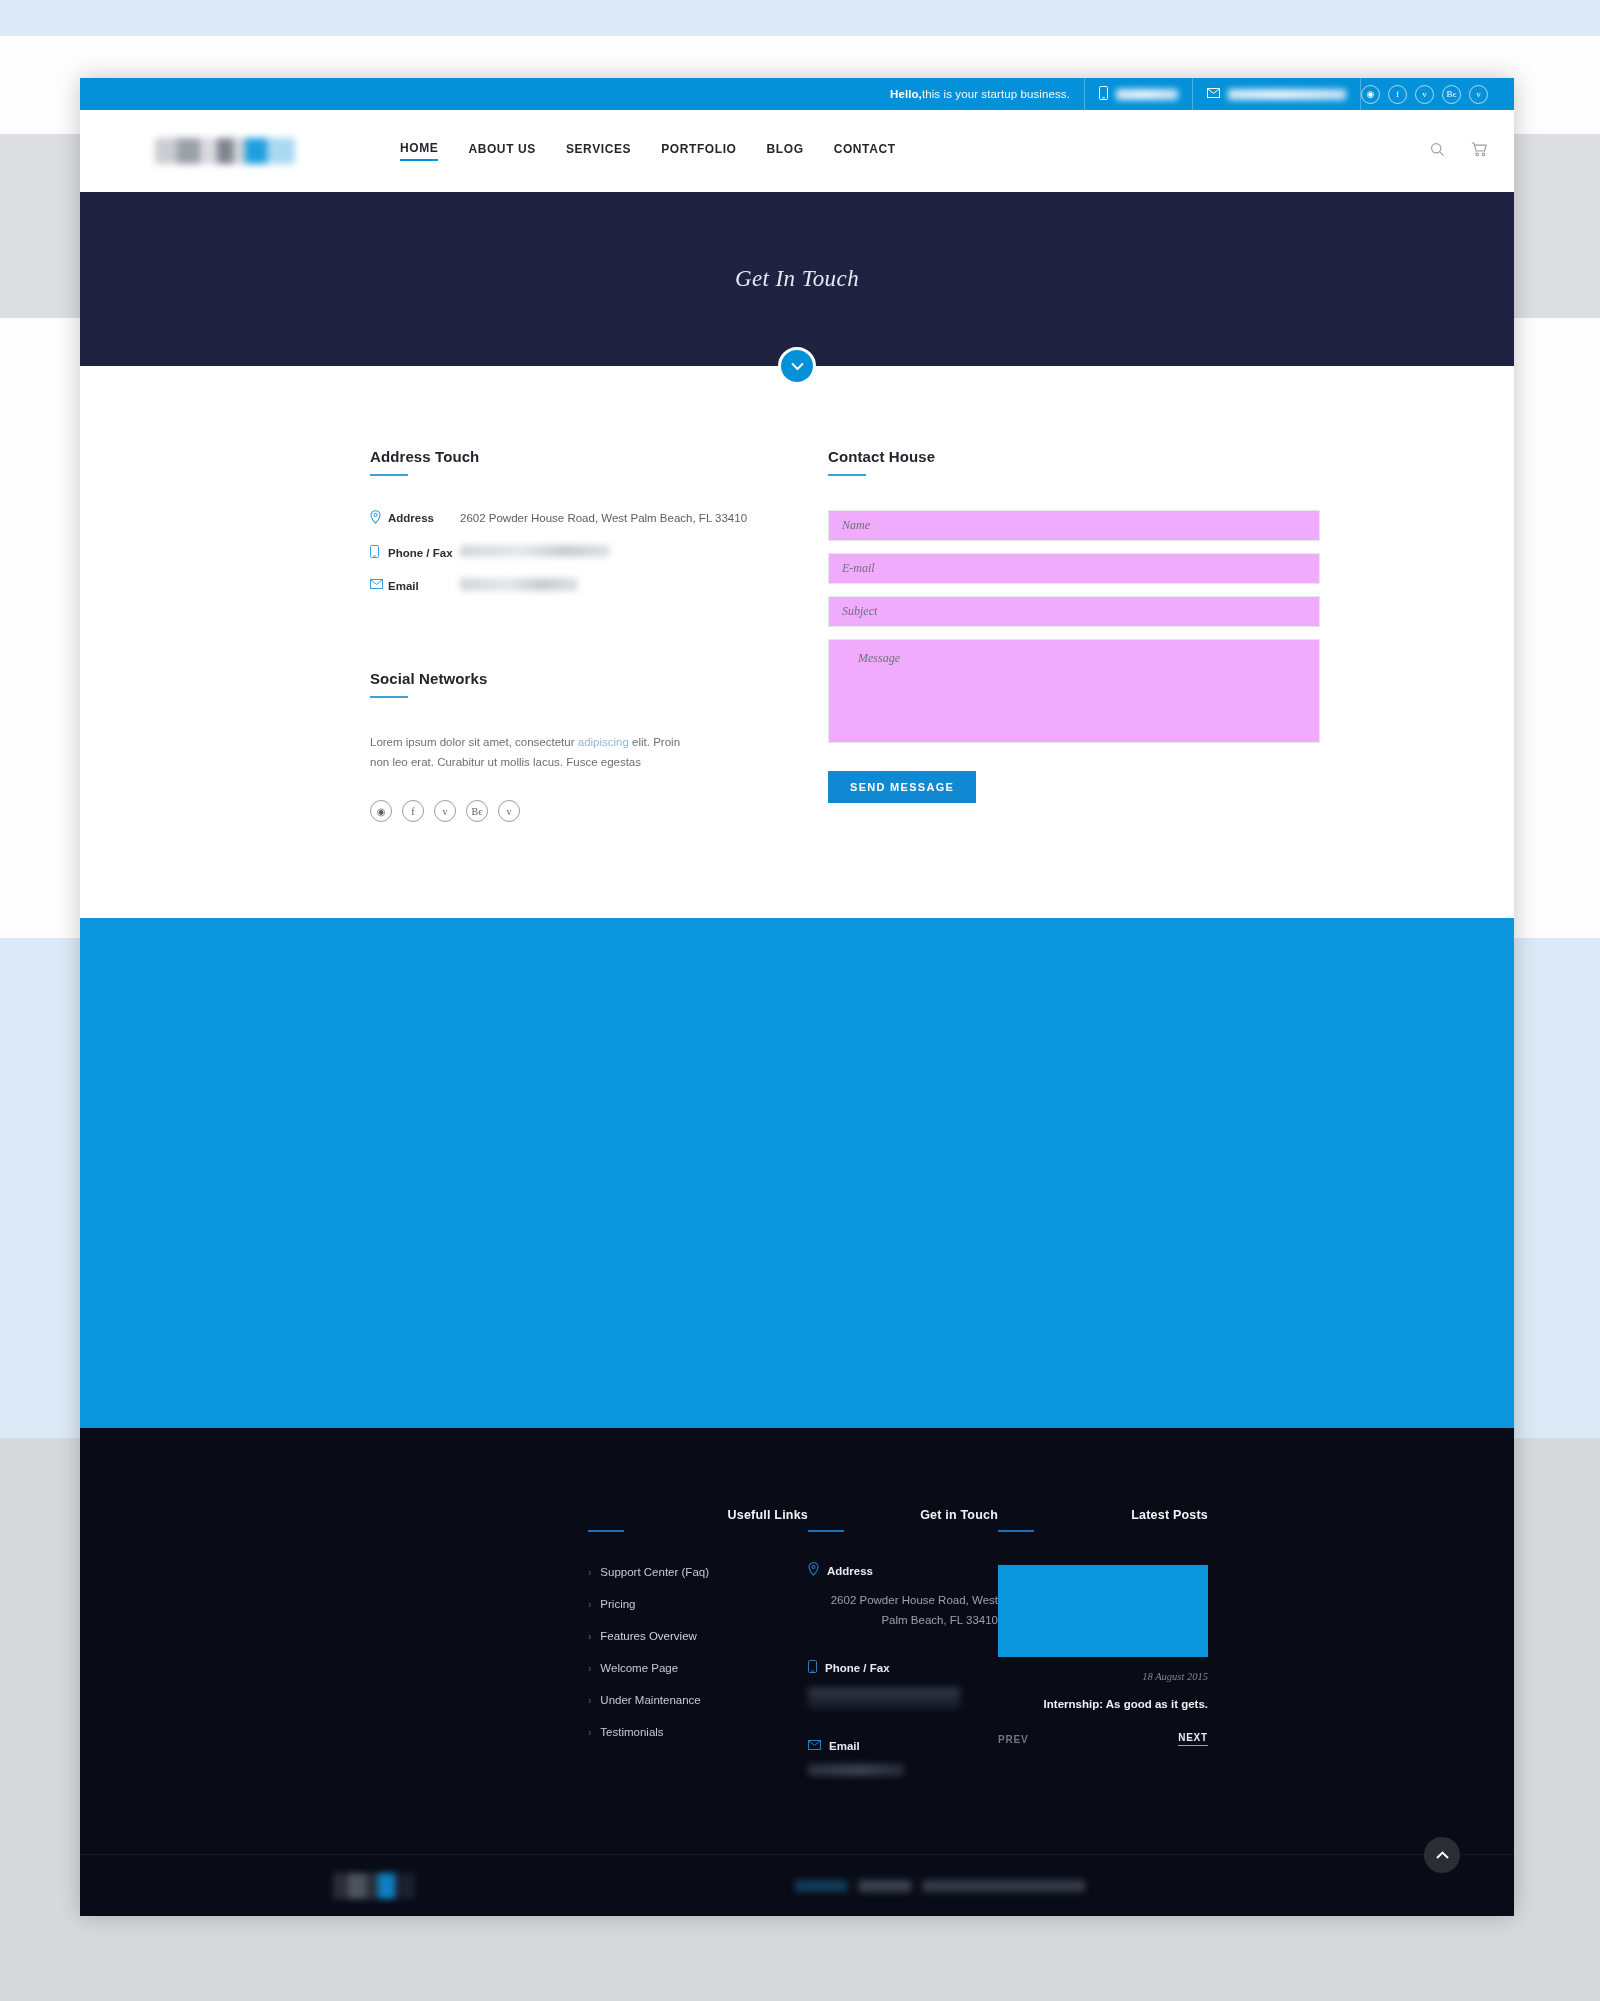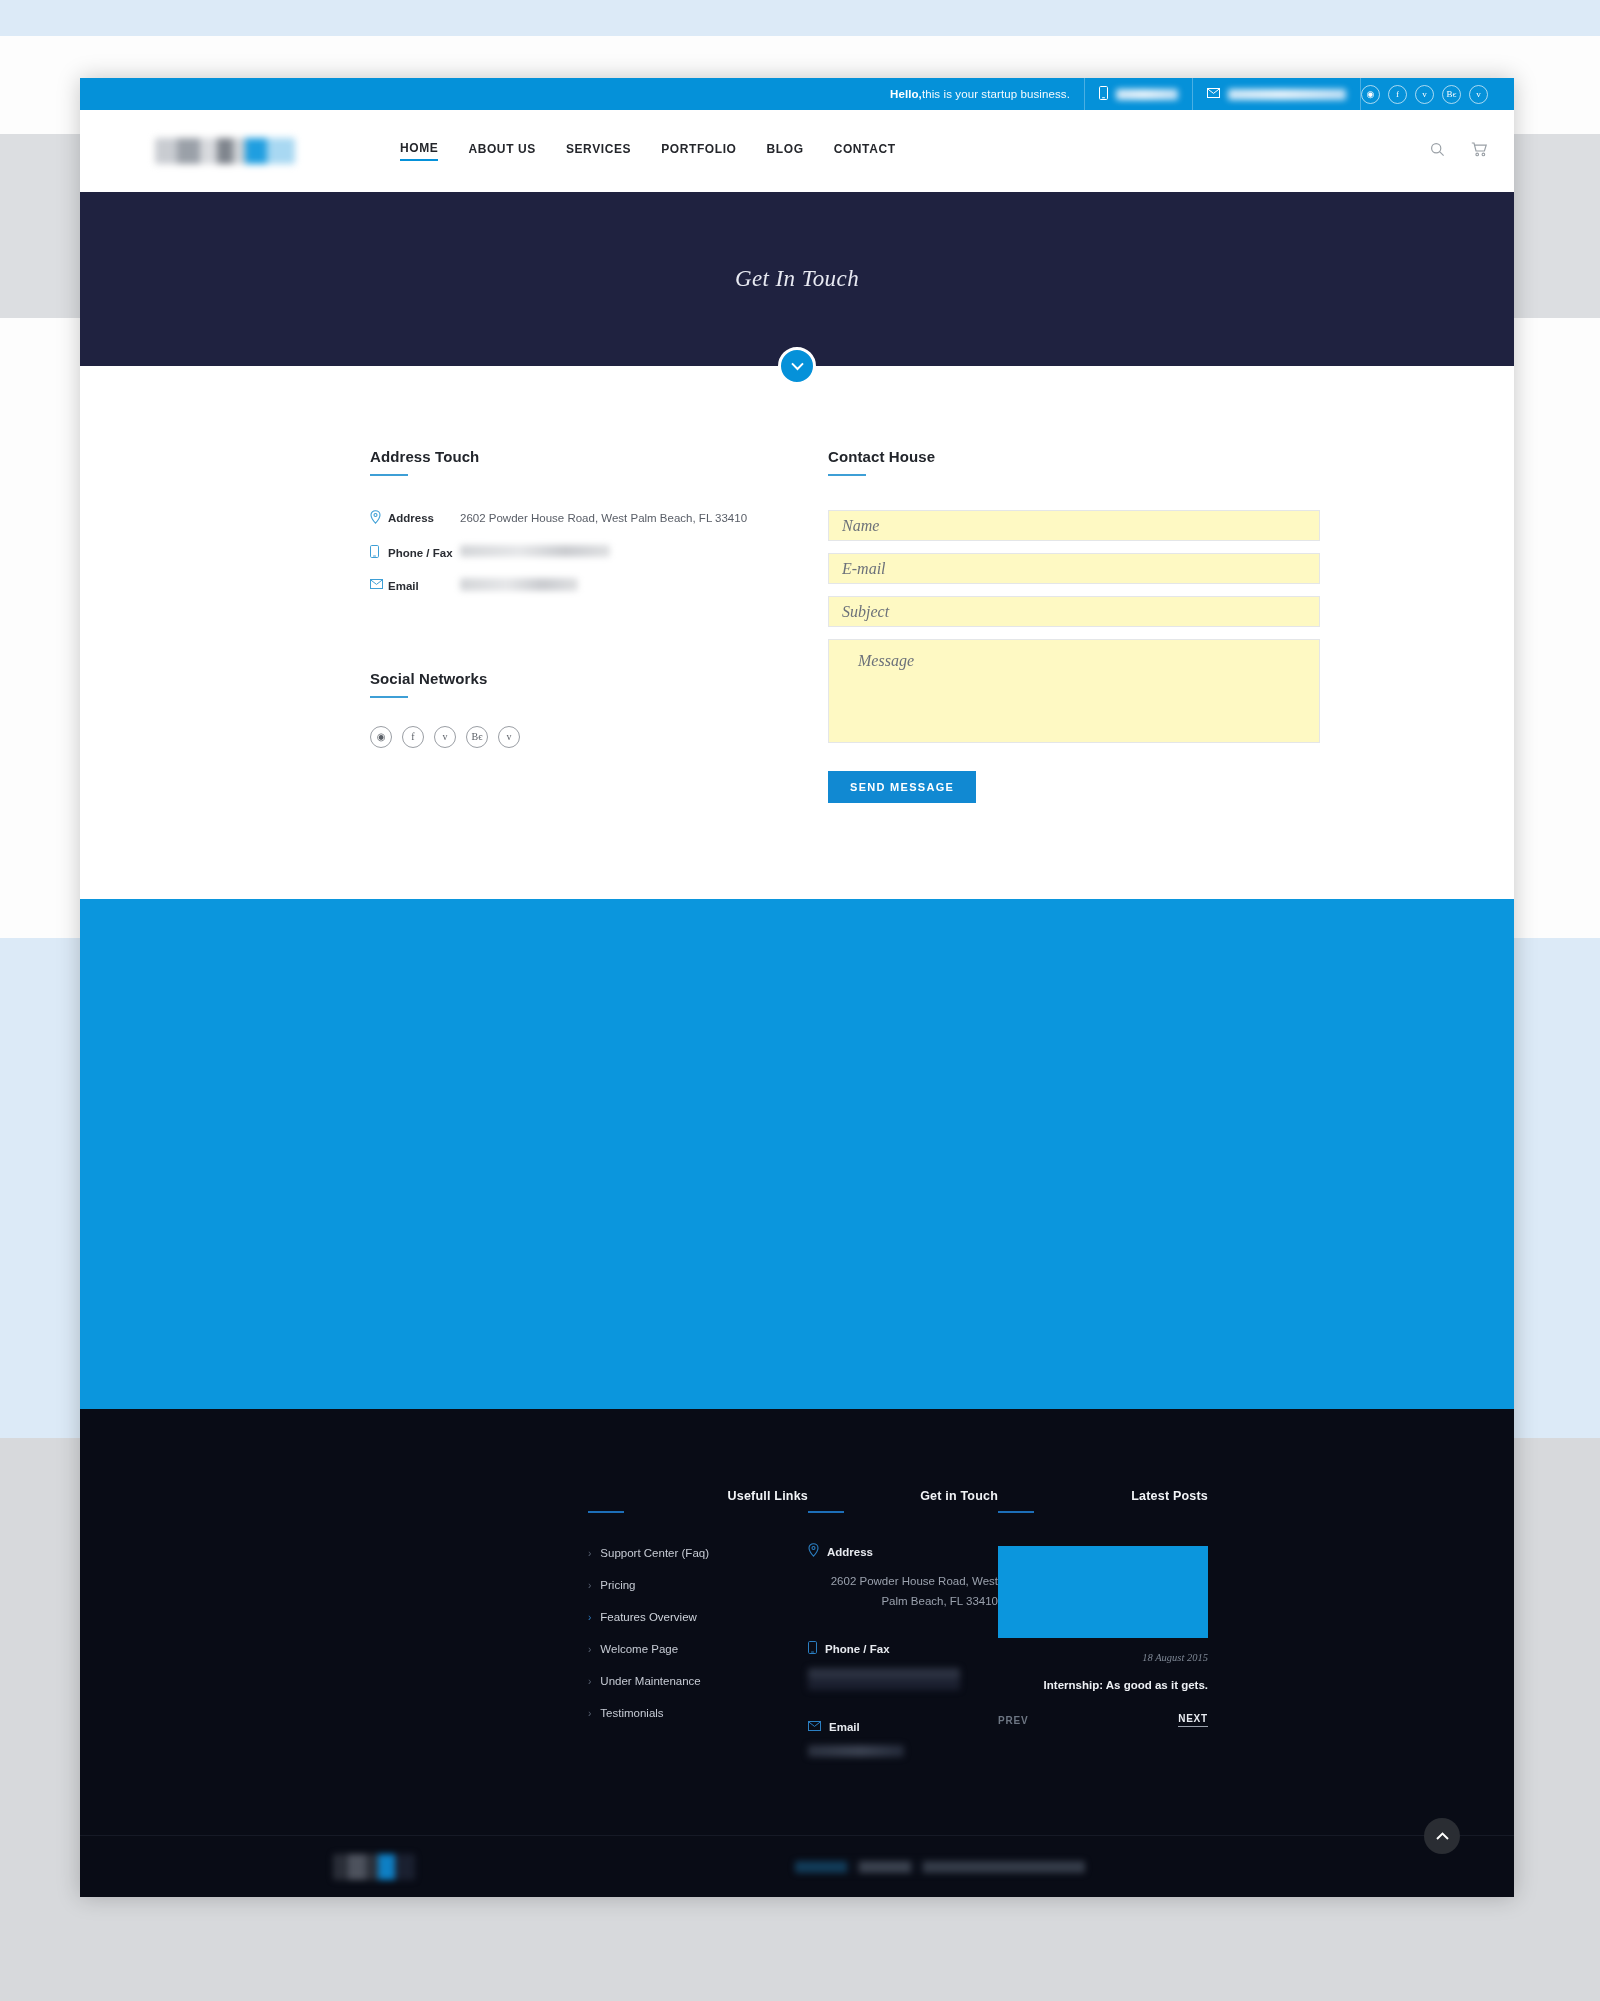--- a/index.html
+++ b/index.html
@@ -235,23 +235,23 @@
     font-family: "Liberation Serif", serif;
     cursor: pointer;
   }
 
   
   .form { margin-top: 34px; }
   .fld {
     width: 492px;
     height: 31px;
     border: 1px solid #e4e6e8;
-    background: #fef9c3;
+    background: #f0abfc;
     padding: 0 13px;
-    font-size: 16px;
+    font-size: 12px;
     font-style: italic;
     font-family: "Liberation Serif", serif;
     color: #5e636b;
     margin-bottom: 12px;
     outline: none;
   }
   .fld::placeholder { color: #6c717a; font-style: italic; }
   textarea.fld {
     height: 104px;
     padding: 9px 29px;
@@ -525,20 +525,21 @@
               </span>
               <span class="addr-lbl">Email</span>
               <span class="addr-val"><i class="blur blur-grey email-blur"></i></span>
             </div>
           </div>
         </div>
 
         <div class="social-block">
           <div class="sec-title">Social Networks</div>
           <div class="sec-rule"></div>
+          <p class="social-text"><span>Lorem ipsum dolor sit amet, consectetur </span><span class="lnk">adipiscing</span><span> elit. Proin non leo erat. Curabitur ut mollis lacus. Fusce egestas</span></p>
           <div class="social-icons">
             <span class="soc-lg">◉</span>
             <span class="soc-lg">f</span>
             <span class="soc-lg">ᴠ</span>
             <span class="soc-lg">Bє</span>
             <span class="soc-lg">v</span>
           </div>
         </div>
       </div>
 

